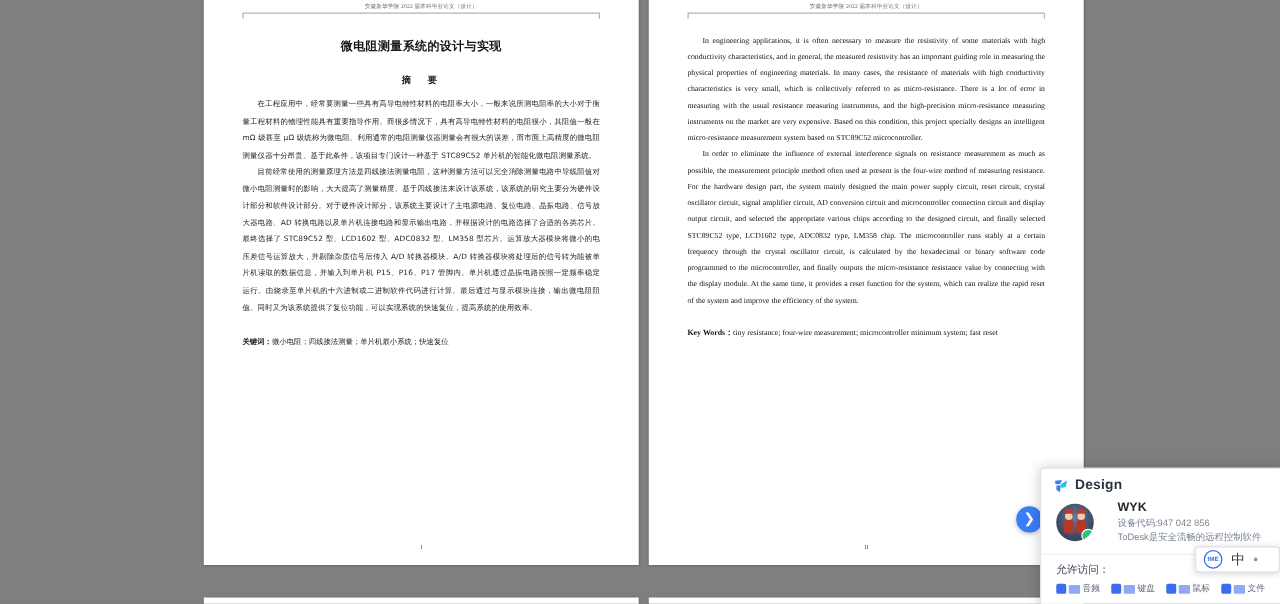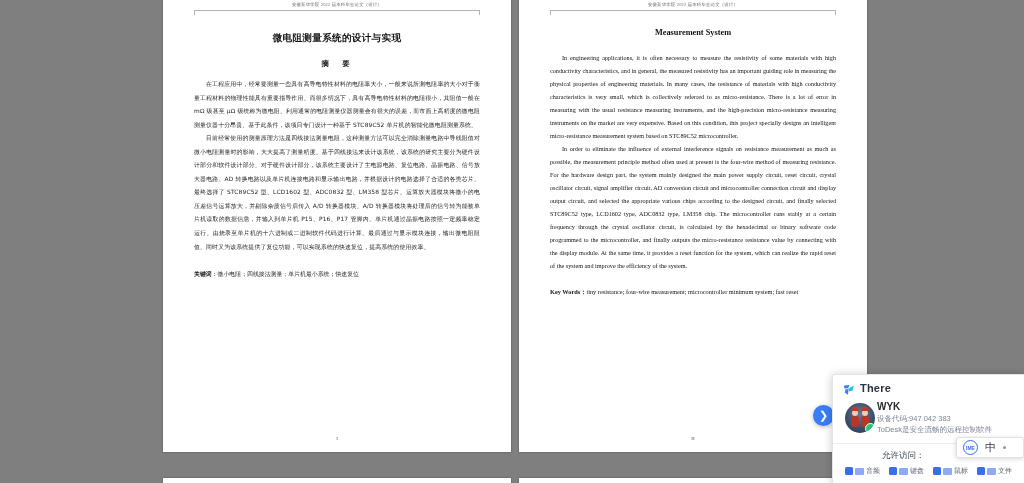--- a/index.html
+++ b/index.html
@@ -106,39 +106,39 @@
     background:#ffffff;border:1px solid #e2e4e8;border-radius:3px;
     box-shadow:0 1px 10px rgba(0,0,0,.22);
     overflow:hidden;
   }
   .td-head{display:flex;align-items:center;gap:5px;padding:7px 0 4px 10px;}
   .td-logo{width:12px;height:12px;position:relative;flex:none;}
   .td-brand{
     font-size:11px;color:#2b3340;font-weight:600;letter-spacing:.2px;
     font-family:"Liberation Sans", sans-serif;
   }
-  .td-user{display:flex;align-items:center;gap:2px;padding:3px 0 6px 12px;}
+  .td-user{display:flex;align-items:center;gap:19px;padding:3px 0 6px 12px;}
   .td-avatar{
     width:30px;height:30px;border-radius:50%;flex:none;position:relative;overflow:hidden;
     background:radial-gradient(circle at 50% 38%, #6b7a94 0%, #3d4c66 60%, #2c3850 100%);
   }
   .av-fig{position:absolute;left:50%;transform:translateX(-50%);}
   .av-head{width:6px;height:6px;border-radius:50%;background:#f0cdb2;top:7px;}
   .av-head2{width:6px;height:6px;border-radius:50%;background:#f0cdb2;top:7px;}
   .av-hat{width:7px;height:4px;background:#c0392b;border-radius:3px 3px 0 0;top:4px;}
   .av-body{width:8px;height:11px;background:#b8352a;border-radius:3px;top:13px;}
   .td-badge{
     position:absolute;right:-1px;bottom:-1px;width:9px;height:9px;border-radius:50%;
     background:#28c76f;border:1.5px solid #fff;
   }
   .td-name{font-size:10px;font-weight:bold;color:#24292f;line-height:12px;}
   .td-code{font-size:7.5px;color:#7b8594;line-height:11px;white-space:nowrap;}
   .td-slogan{font-size:7.5px;color:#7b8594;line-height:11px;white-space:nowrap;}
   .td-sep{height:1px;background:#edeff2;margin:2px 0 0 0;}
-  .td-allow{font-size:8.5px;color:#3c4350;padding:6px 0 3px 24px;margin-left:25px;}
+  .td-allow{font-size:8.5px;color:#3c4350;padding:6px 0 3px 12px;}
   .td-perms{display:flex;gap:9px;padding:1px 0 0 12px;align-items:center;}
   .perm{display:flex;align-items:center;gap:2px;}
   .perm-box{width:8px;height:8px;border-radius:1.5px;background:#3a6df0;flex:none;}
   .perm-ico{width:9px;height:7px;border-radius:1px;background:#8fa9f5;flex:none;}
   .perm-lbl{font-size:7px;color:#5a6475;white-space:nowrap;}
 
   
   #td-handle{
     position:absolute;left:813px;top:405px;width:21px;height:21px;border-radius:50%;
     background:#3a7df5;box-shadow:0 1px 4px rgba(0,0,0,.28);
@@ -185,21 +185,20 @@
     </div>
     <div class="pg-num">I</div>
   </div>
 
   <div class="page" id="page-right">
     <div class="page-inner">
       <div class="pg-header">安徽新华学院 2022 届本科毕业论文（设计）</div>
       <div class="hdr-rule"></div>
 
       <div class="doc-title-en">
-        <div>Measurement System</div>
       </div>
 
       <div class="en-body">
         <p>In engineering applications, it is often necessary to measure the resistivity of some materials with high conductivity characteristics, and in general, the measured resistivity has an important guiding role in measuring the physical properties of engineering materials. In many cases, the resistance of materials with high conductivity characteristics is very small, which is collectively referred to as micro-resistance. There is a lot of error in measuring with the usual resistance measuring instruments, and the high-precision micro-resistance measuring instruments on the market are very expensive. Based on this condition, this project specially designs an intelligent micro-resistance measurement system based on STC89C52 microcontroller.</p>
         <p>In order to eliminate the influence of external interference signals on resistance measurement as much as possible, the measurement principle method often used at present is the four-wire method of measuring resistance. For the hardware design part, the system mainly designed the main power supply circuit, reset circuit, crystal oscillator circuit, signal amplifier circuit, AD conversion circuit and microcontroller connection circuit and display output circuit, and selected the appropriate various chips according to the designed circuit, and finally selected STC89C52 type, LCD1602 type, ADC0832 type, LM358 chip. The microcontroller runs stably at a certain frequency through the crystal oscillator circuit, is calculated by the hexadecimal or binary software code programmed to the microcontroller, and finally outputs the micro-resistance resistance value by connecting with the display module. At the same time, it provides a reset function for the system, which can realize the rapid reset of the system and improve the efficiency of the system.</p>
       </div>
 
       <div class="kw-en">
         <b>Key Words：</b><span>tiny resistance; four-wire measurement; microcontroller minimum system; fast reset</span>
       </div>
@@ -216,36 +215,36 @@
 
   <div id="todesk">
     <div class="td-head">
       <span class="td-logo">
         <svg width="12" height="12" viewBox="0 0 12 12">
           <path d="M1 1.6 L6.6 1 L5.2 4.2 L1.4 4.4 Z" fill="#3a7df5"></path>
           <path d="M5.6 4.4 L10.8 1.4 L9.6 6.6 L6.2 7.4 Z" fill="#24c2e8"></path>
           <path d="M2.2 5.4 L5.6 5.1 L5.0 10.8 L2.0 8.8 Z" fill="#3a7df5"></path>
         </svg>
       </span>
-      <span class="td-brand">There</span>
+      <span class="td-brand">Design</span>
     </div>
 
     <div class="td-user">
       <span class="td-avatar">
         <span class="av-fig av-body" style="left:32%;"></span>
         <span class="av-fig av-body" style="left:68%;"></span>
         <span class="av-fig av-head" style="left:32%;"></span>
         <span class="av-fig av-head2" style="left:68%;"></span>
         <span class="av-fig av-hat" style="left:32%;"></span>
         <span class="av-fig av-hat" style="left:68%;"></span>
         <span class="td-badge"></span>
       </span>
       <span>
         <span class="td-name" style="display:block">WYK</span>
-        <span class="td-code" style="display:block">设备代码:947 042 383</span>
+        <span class="td-code" style="display:block">设备代码:947 042 856</span>
         <span class="td-slogan" style="display:block">ToDesk是安全流畅的远程控制软件</span>
       </span>
     </div>
 
     <div class="td-sep"></div>
 
     <div class="td-allow">允许访问：</div>
 
     <div class="td-perms">
       <span class="perm">

